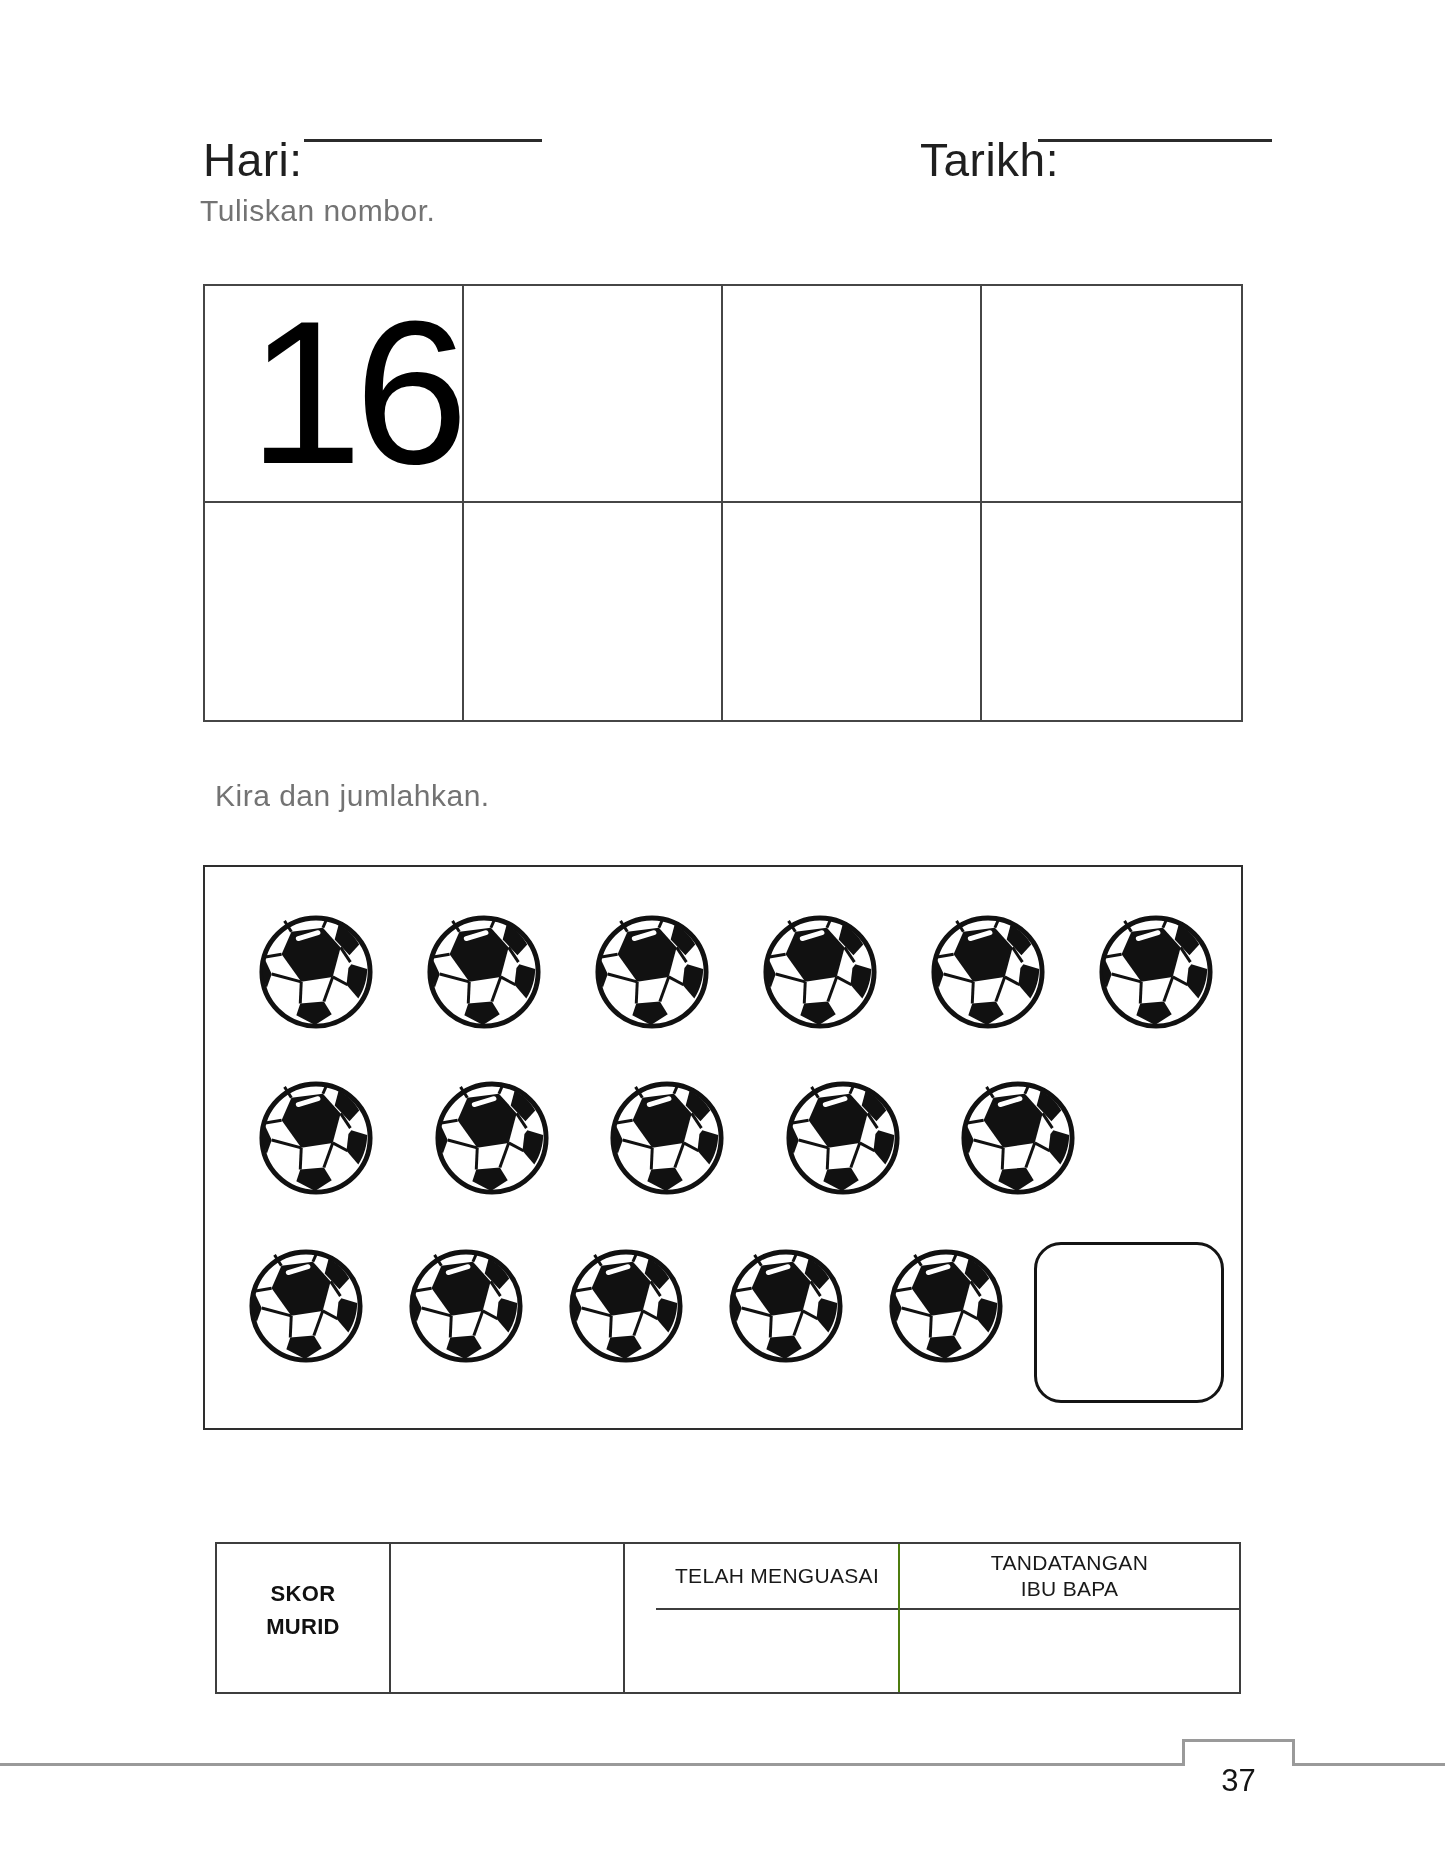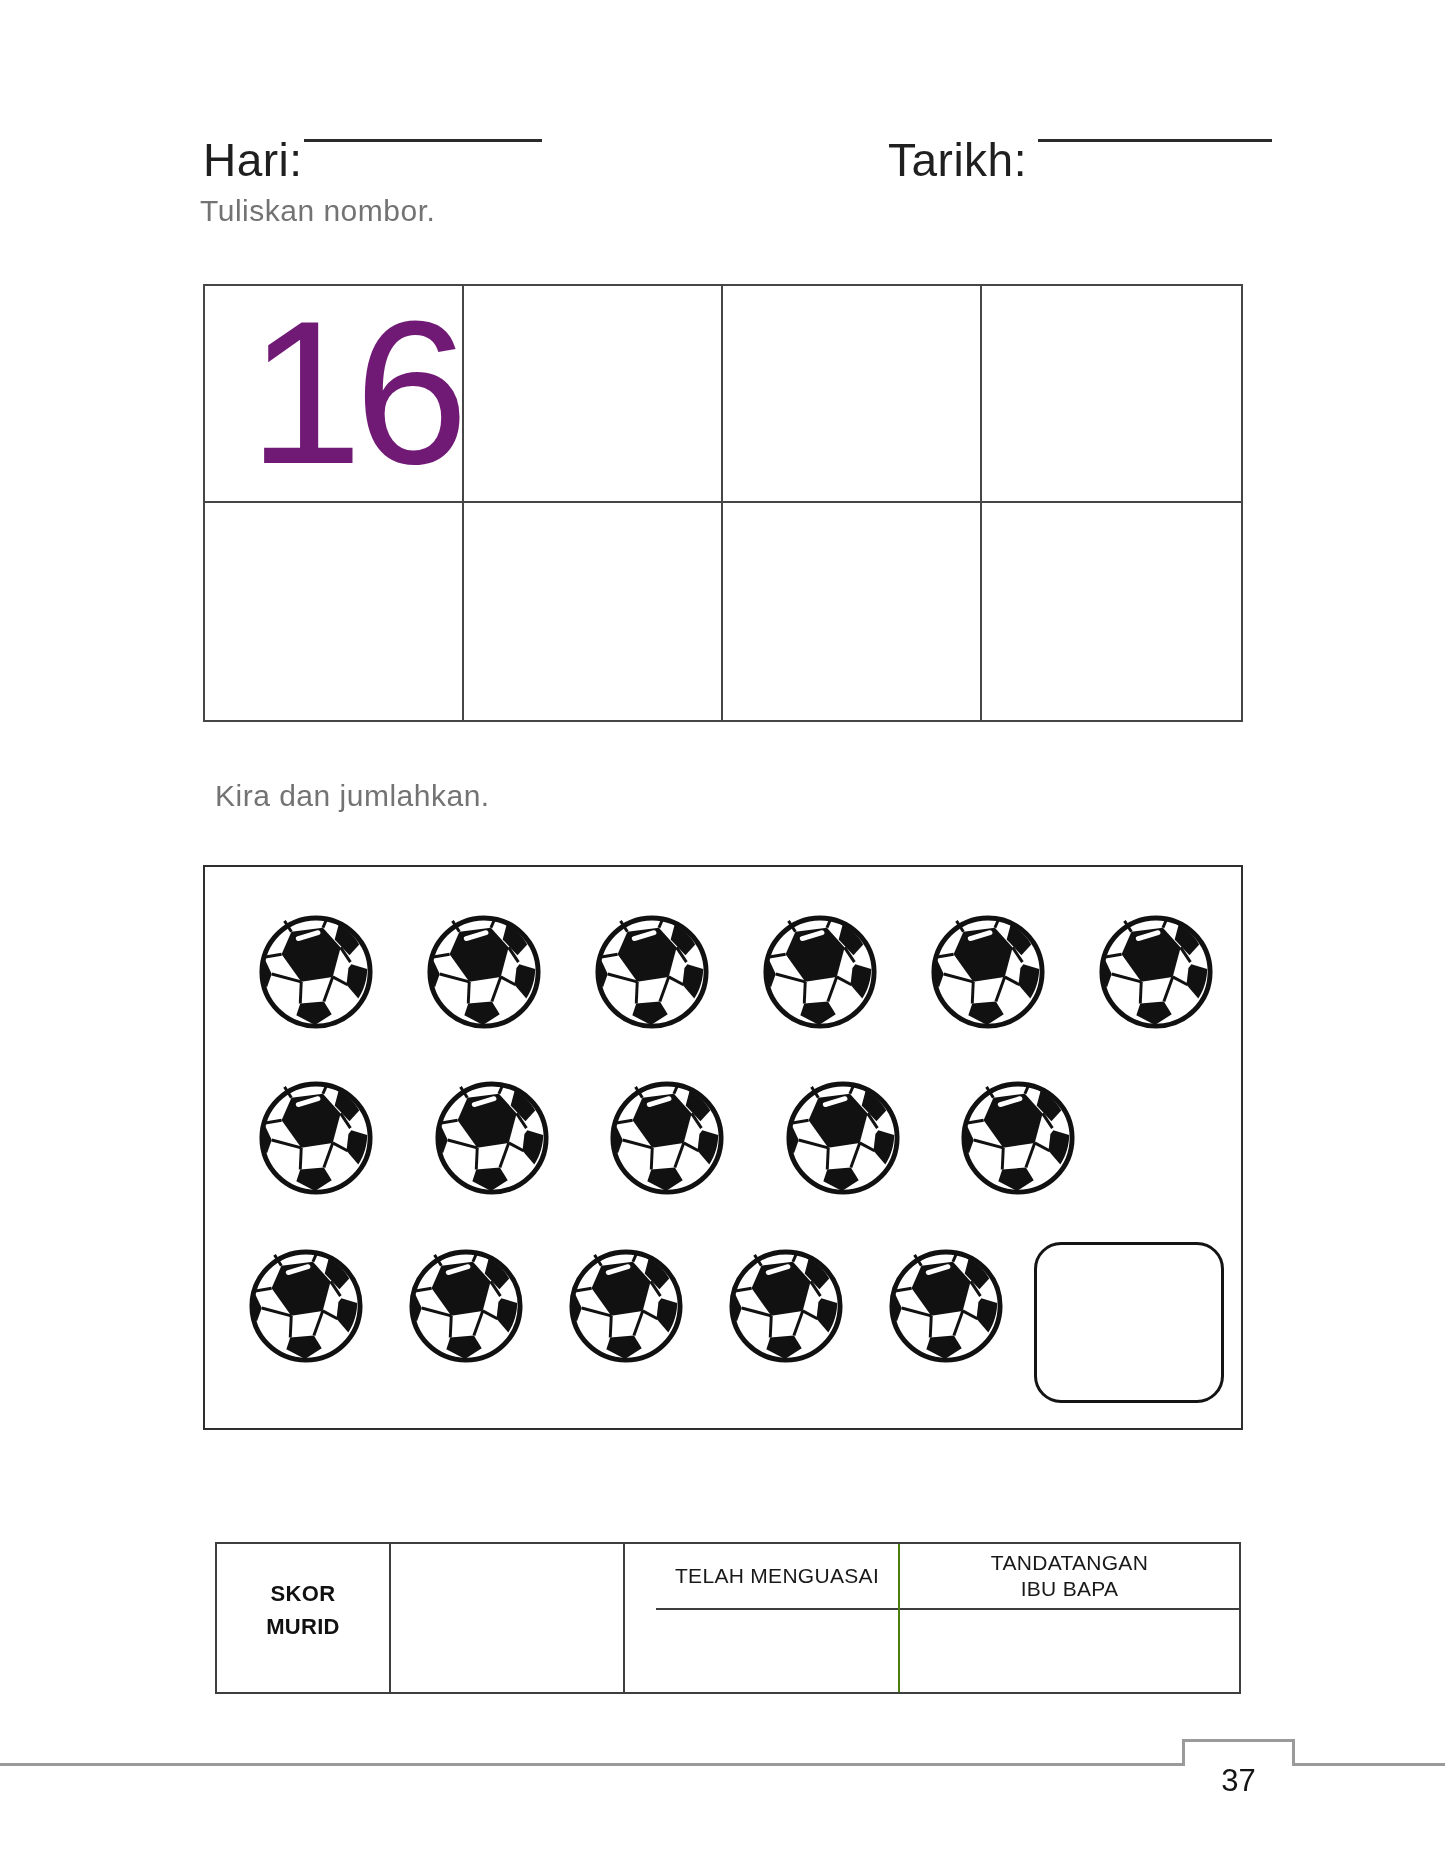--- a/index.html
+++ b/index.html
@@ -10,21 +10,21 @@
   .abs{position:absolute;}
   .preline{white-space:pre-line;}
 
   
   .field-label{
     font-size:46px;line-height:1;letter-spacing:0.5px;color:#1f1f1f;margin-top:41px;
   }
   .write-line{height:3px;background:#2b2b2b;}
   #day-label{left:203px;top:96px;}
   #day-line{left:304px;top:139px;width:238px;}
-  #date-label{left:888px;top:96px;}
+  #date-label{left:920px;top:96px;}
   #date-line{left:1038px;top:139px;width:234px;}
 
   
   .section-title{
     font-size:30px;line-height:1;letter-spacing:0.5px;color:#737373;
   }
   #title-write{left:200px;top:196px;}
   #title-count{left:215px;top:781px;}
 
   
@@ -97,21 +97,21 @@
 
 <div class="abs field-label" id="day-label">Hari:</div>
 <div class="abs write-line" id="day-line"></div>
 <div class="abs field-label" id="date-label">Tarikh:</div>
 <div class="abs write-line" id="date-line"></div>
 
 <div class="abs section-title" id="title-write">Tuliskan nombor.</div>
 
 <div class="abs number-grid">
   <div class="cell">
-    <span class="big-number" id="example-number" style="color: #701a75; margin-left: 42px;">16</span>
+    <span class="big-number" id="example-number" style="color: #000000; margin-left: 42px;">16</span>
   </div>
   <div class="cell"></div>
   <div class="cell"></div>
   <div class="cell"></div>
   <div class="cell"></div>
   <div class="cell"></div>
   <div class="cell"></div>
   <div class="cell"></div>
 </div>
 

